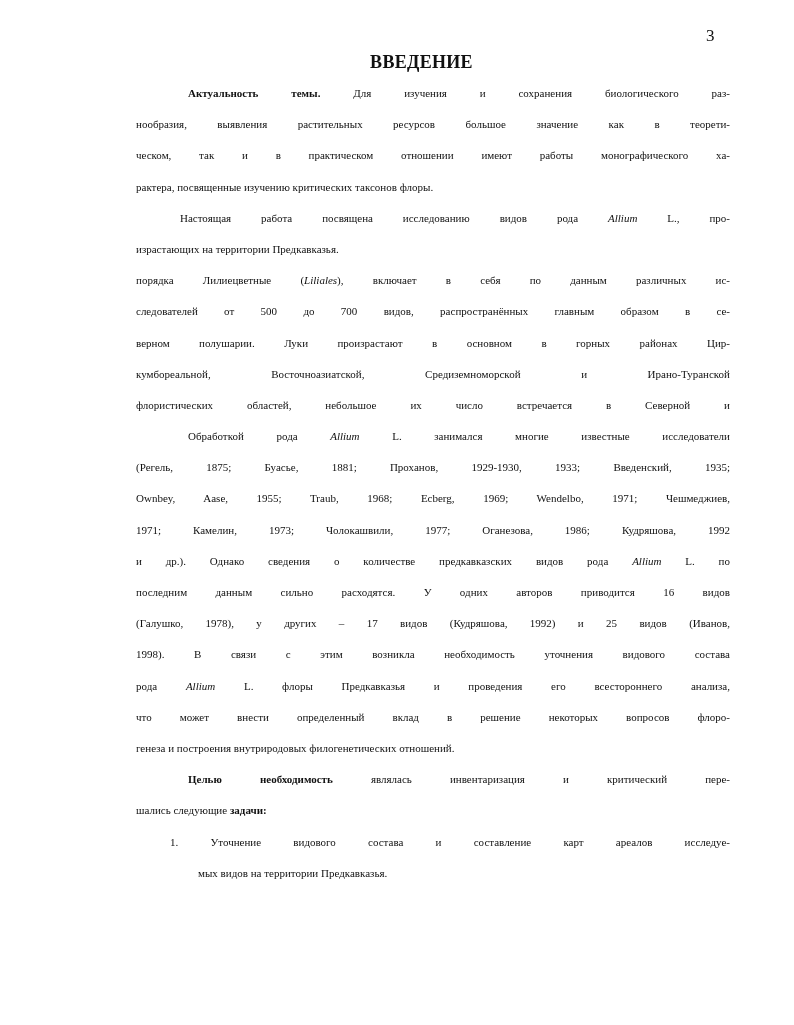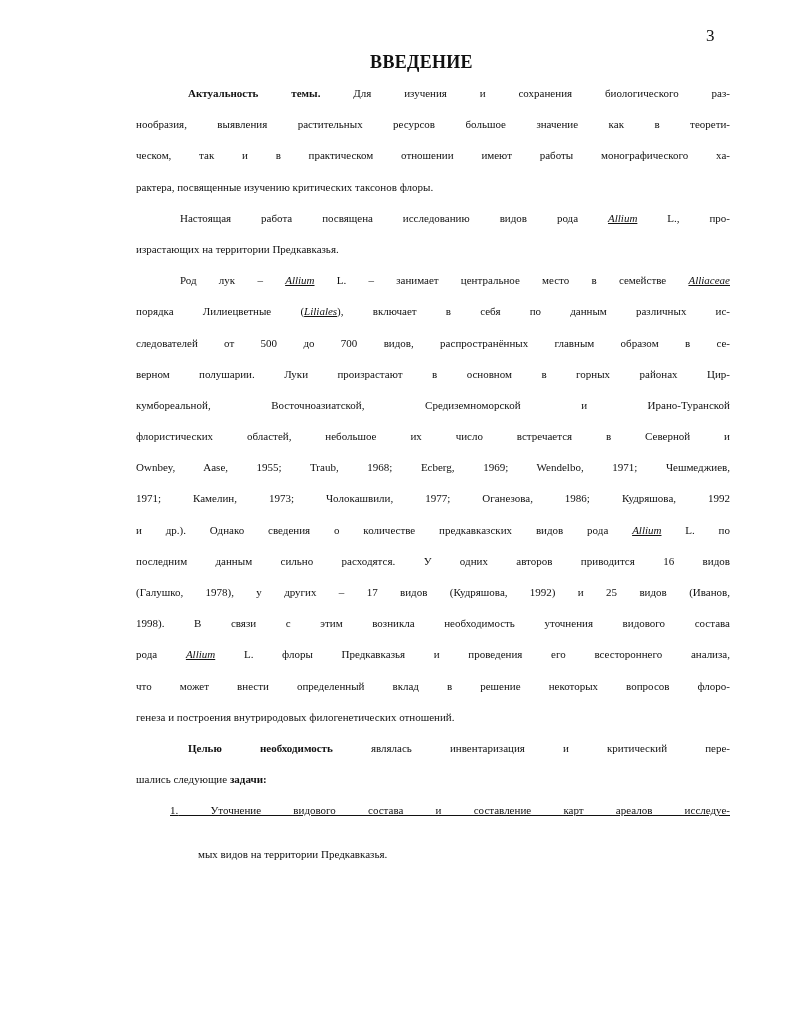--- a/index.html
+++ b/index.html
@@ -50,28 +50,26 @@
       text-align-last: left;
     }
     .indent {
       padding-left: 52px;
     }
     .indent-sm {
       padding-left: 44px;
     }
     .list-num {
       padding-left: 34px;
-      text-decoration: underline;
     }
     .list-cont {
       padding-left: 62px;
-      margin-top: 12px;
     }
     b { font-weight: bold; }
-    i { font-style: italic; text-decoration: underline; }
+    i { font-style: italic; }
   </style>
 </head>
 <body>
 
 <div class="page-number">3</div>
 <div class="title">ВВЕДЕНИЕ</div>
 
 <div class="body">
 
   <div>
@@ -80,29 +78,30 @@
     <span class="line">ческом, так и в практическом отношении имеют работы монографического ха-</span>
     <span class="line last">рактера, посвященные изучению критических таксонов флоры.</span>
   </div>
 
   <div>
     <span class="line indent-sm"><span>Настоящая работа посвящена исследованию видов рода </span><i>Allium</i><span> L., про-</span></span>
     <span class="line last">израстающих на территории Предкавказья.</span>
   </div>
 
   <div>
-    <span class="line indent-sm"><span>Род лук – </span><i>Allium</i><span> L. – занимает центральное место в семействе </span><i>Alliaceae</i></span>
     <span class="line"><span>порядка Лилиецветные (</span><i>Liliales</i><span>), включает в себя по данным различных ис-</span></span>
     <span class="line">следователей от 500 до 700 видов, распространённых главным образом в се-</span>
     <span class="line">верном полушарии. Луки произрастают в основном в горных районах Цир-</span>
     <span class="line">кумбореальной, Восточноазиатской, Средиземноморской и Ирано-Туранской</span>
     <span class="line">флористических областей, небольшое их число встречается в Северной и</span>
   </div>
 
   <div>
+    <span class="line indent"><span>Обработкой рода </span><i>Allium</i><span> L. занимался многие известные исследователи</span></span>
+    <span class="line">(Регель, 1875; Буасье, 1881; Проханов, 1929-1930, 1933; Введенский, 1935;</span>
     <span class="line">Ownbey, Aase, 1955; Traub, 1968; Ecberg, 1969; Wendelbo, 1971; Чешмеджиев,</span>
     <span class="line">1971; Камелин, 1973; Чолокашвили, 1977; Оганезова, 1986; Кудряшова, 1992</span>
     <span class="line"><span>и др.).  Однако сведения о количестве предкавказских видов рода </span><i>Allium</i><span> L. по</span></span>
     <span class="line">последним данным сильно расходятся. У одних авторов приводится 16 видов</span>
     <span class="line">(Галушко, 1978), у других – 17 видов (Кудряшова, 1992) и 25 видов (Иванов,</span>
     <span class="line">1998). В связи с этим  возникла необходимость уточнения видового состава</span>
     <span class="line"><span>рода </span><i>Allium</i><span> L. флоры Предкавказья и проведения его всестороннего анализа,</span></span>
     <span class="line">что может внести определенный вклад в решение некоторых вопросов флоро-</span>
     <span class="line last">генеза и построения внутриродовых филогенетических отношений.</span>
   </div>

